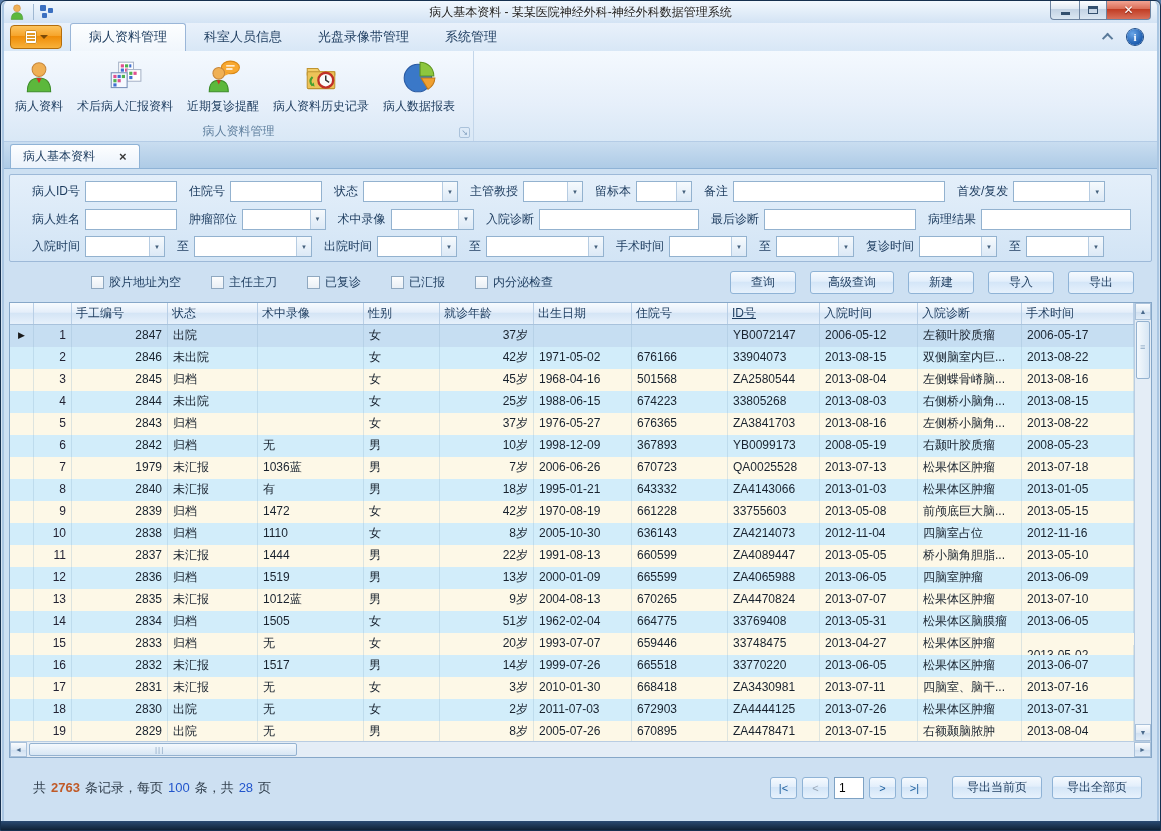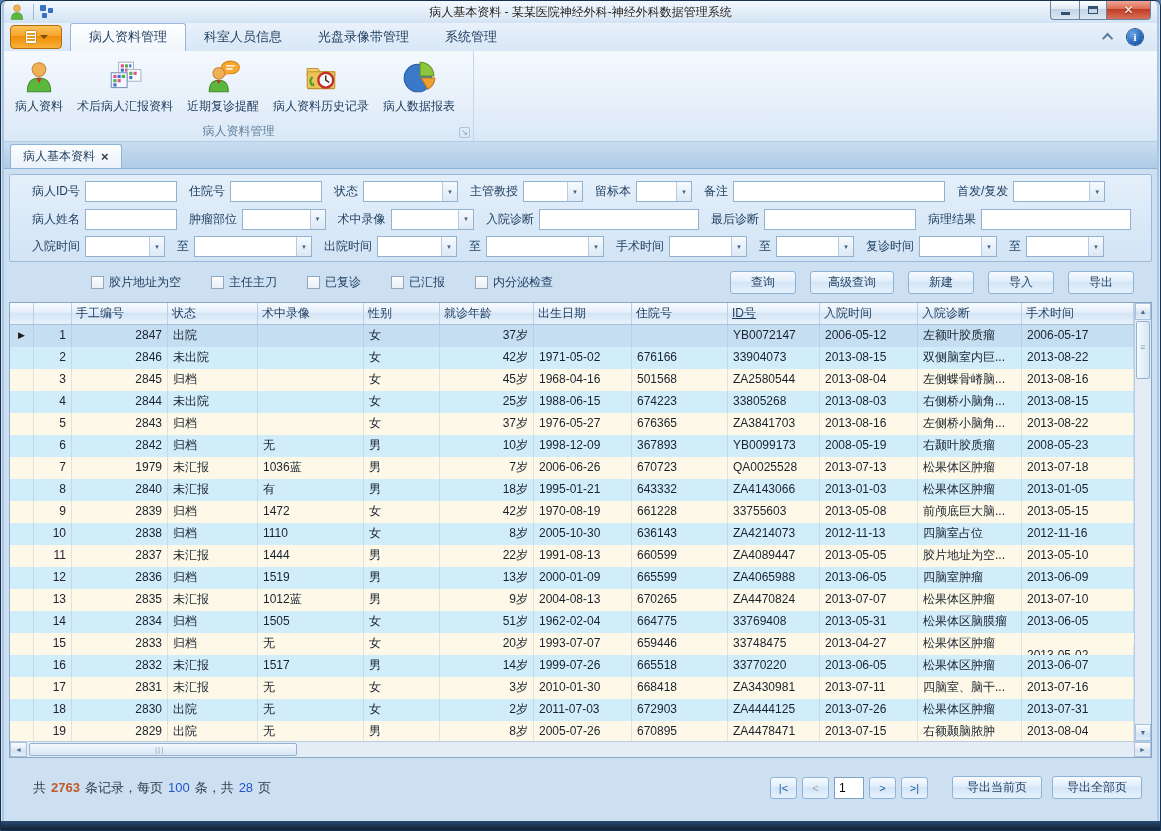--- a/index.html
+++ b/index.html
@@ -56,21 +56,21 @@
   .ribbon-btns{flex:1;display:flex;align-items:flex-start;padding:4px 2px 0 4px;}
   .rbtn{display:flex;flex-direction:column;align-items:center;padding:3px 7px;border-radius:3px;cursor:default;}
   .ricon{height:38px;display:flex;align-items:center;}
   .rlabel{font-size:12px;color:#1c3b5e;margin-top:2px;white-space:nowrap;}
   .ribbon-group-label{height:18px;text-align:center;font-size:12px;color:#60809f;}
   .dlg-launcher{position:absolute;right:3px;bottom:3px;width:11px;height:11px;font-size:8px;
     color:#7e9cbc;border:1px solid #aac2da;border-radius:2px;display:flex;align-items:center;justify-content:center;}
   
   .doctabs{height:27px;background:linear-gradient(#c9ddf0,#aecbe6);border-bottom:1px solid #8fb3d6;
     display:flex;align-items:flex-end;padding-left:6px;}
-  .doctab{height:24px;display:flex;align-items:center;gap:6px;padding:0 12px;
+  .doctab{height:24px;display:flex;align-items:center;gap:24px;padding:0 12px;
     background:linear-gradient(#fdfeff,#eaf2fb);border:1px solid #8fb3d6;border-bottom:none;
     border-radius:3px 3px 0 0;font-size:12px;color:#1c3b5e;}
   .doctab .close{color:#3a3a3a;font-weight:bold;font-size:13px;line-height:10px;cursor:default;}
   
   .content{flex:1;background:#cde0f2;padding:5px 5px 2px;display:flex;flex-direction:column;overflow:hidden;}
   .search-panel{height:88px;border:1px solid #9db9d8;border-radius:2px;
     background:linear-gradient(#e4effa,#d2e4f5);padding:6px 8px 4px 22px;
     display:flex;flex-direction:column;justify-content:space-between;}
   .frow{display:flex;align-items:center;}
   .flabel{font-size:12px;color:#1c3b5e;margin-right:5px;white-space:nowrap;}
@@ -562,37 +562,37 @@
                 <div class="td ind" style="width: 24px;"></div>
                 <div class="td num" style="width: 38px;">10</div>
                 <div class="td ar" style="width: 96px;">2838</div>
                 <div class="td" style="width: 90px;">归档</div>
                 <div class="td" style="width: 106px;">1110</div>
                 <div class="td" style="width: 76px;">女</div>
                 <div class="td ar" style="width: 94px;">8岁</div>
                 <div class="td" style="width: 98px;">2005-10-30</div>
                 <div class="td" style="width: 96px;">636143</div>
                 <div class="td" style="width: 92px;">ZA4214073</div>
-                <div class="td" style="width: 98px;">2012-11-13</div>
+                <div class="td" style="width: 98px;">2012-11-04</div>
                 <div class="td" style="width: 104px;">四脑室占位</div>
                 <div class="td" style="flex: 1 1 0%;">2012-11-16</div>
               </div>
               <div class="tr cream">
                 <div class="td ind" style="width: 24px;"></div>
                 <div class="td num" style="width: 38px;">11</div>
                 <div class="td ar" style="width: 96px;">2837</div>
                 <div class="td" style="width: 90px;">未汇报</div>
                 <div class="td" style="width: 106px;">1444</div>
                 <div class="td" style="width: 76px;">男</div>
                 <div class="td ar" style="width: 94px;">22岁</div>
                 <div class="td" style="width: 98px;">1991-08-13</div>
                 <div class="td" style="width: 96px;">660599</div>
                 <div class="td" style="width: 92px;">ZA4089447</div>
                 <div class="td" style="width: 98px;">2013-05-05</div>
-                <div class="td" style="width: 104px;">胶片地址为空...</div>
+                <div class="td" style="width: 104px;">桥小脑角胆脂...</div>
                 <div class="td" style="flex: 1 1 0%;">2013-05-10</div>
               </div>
               <div class="tr cyan">
                 <div class="td ind" style="width: 24px;"></div>
                 <div class="td num" style="width: 38px;">12</div>
                 <div class="td ar" style="width: 96px;">2836</div>
                 <div class="td" style="width: 90px;">归档</div>
                 <div class="td" style="width: 106px;">1519</div>
                 <div class="td" style="width: 76px;">男</div>
                 <div class="td ar" style="width: 94px;">13岁</div>

